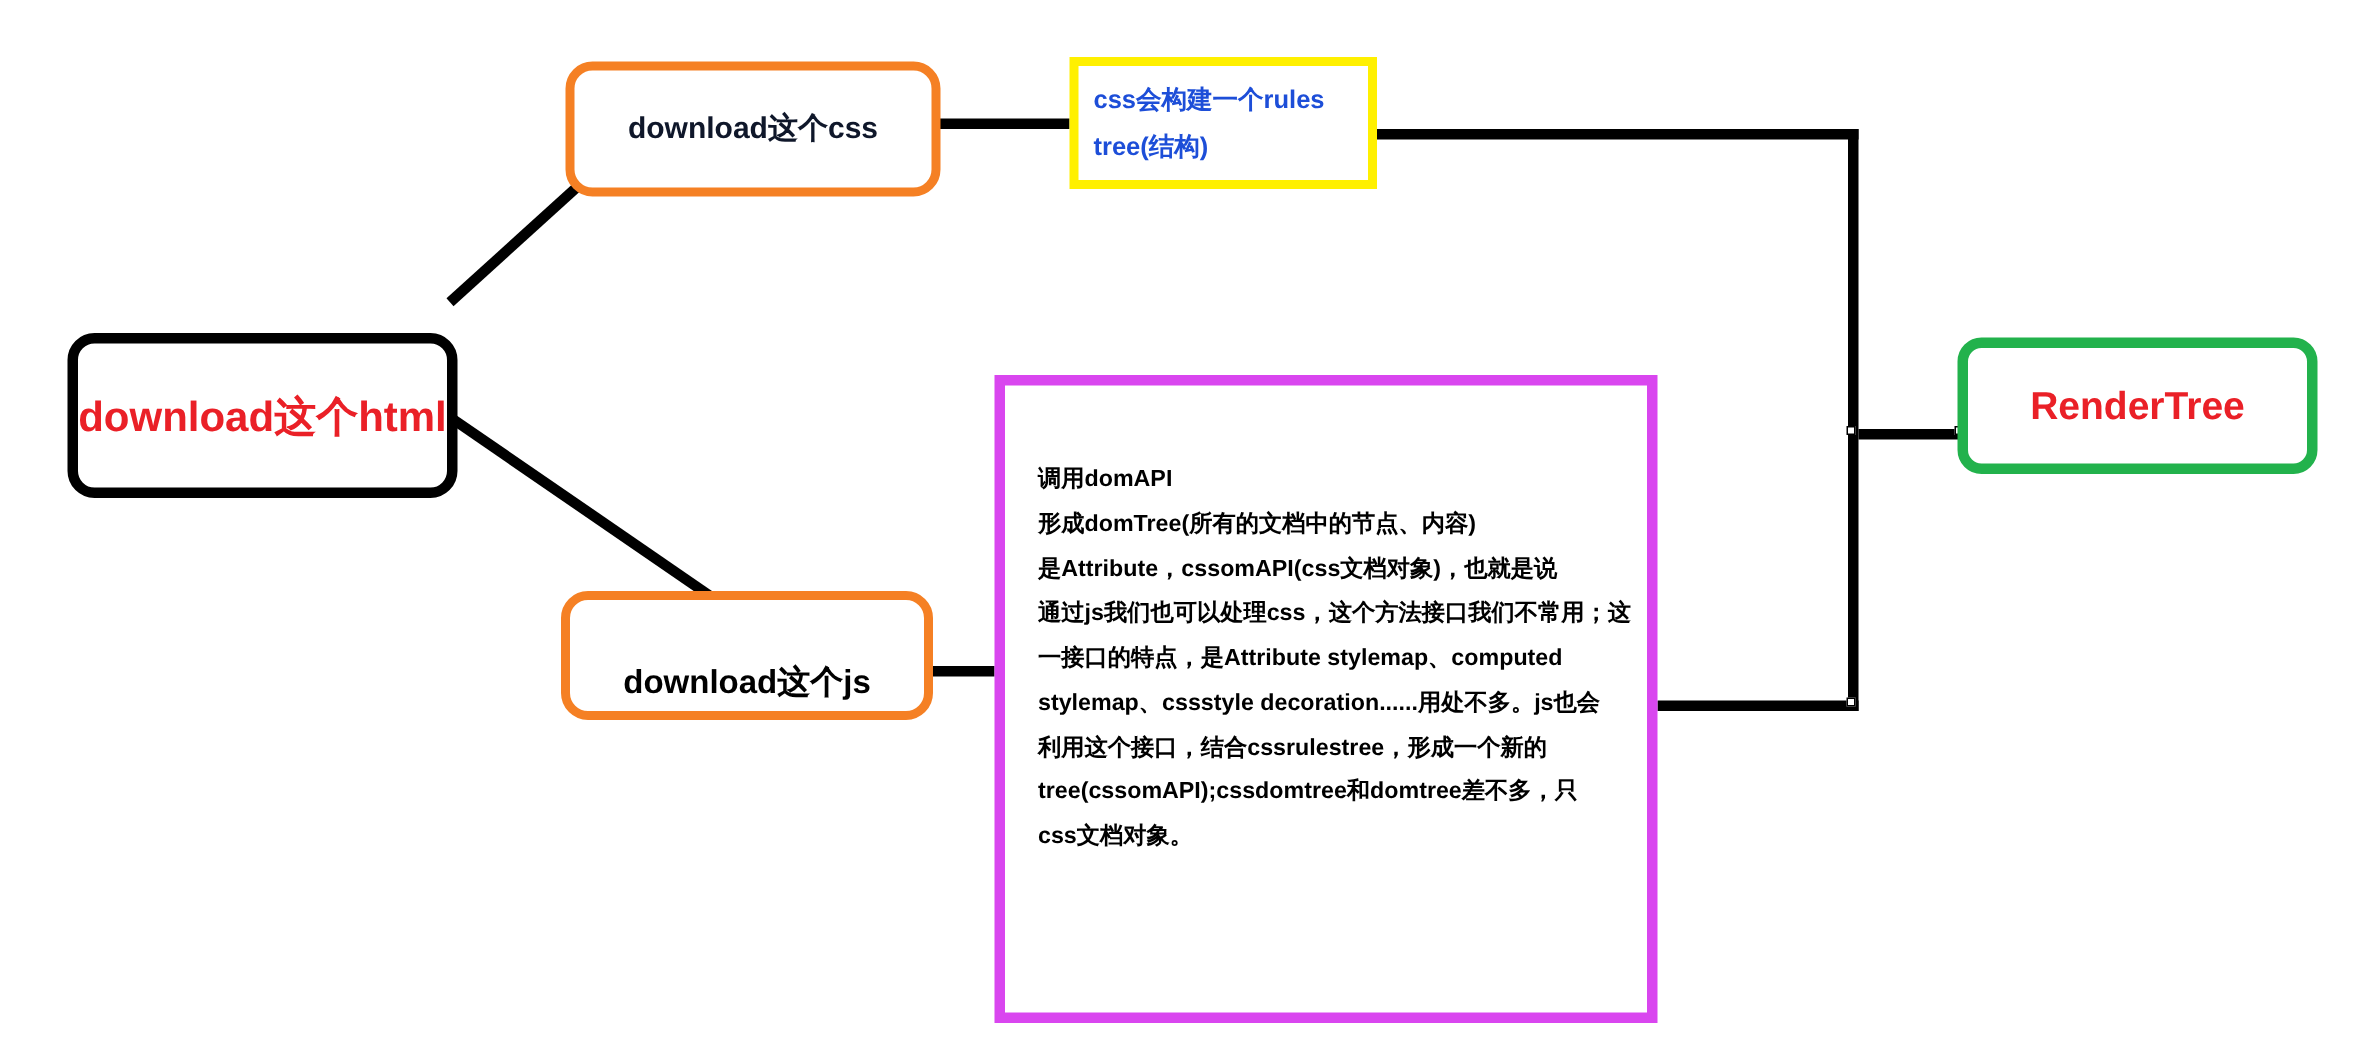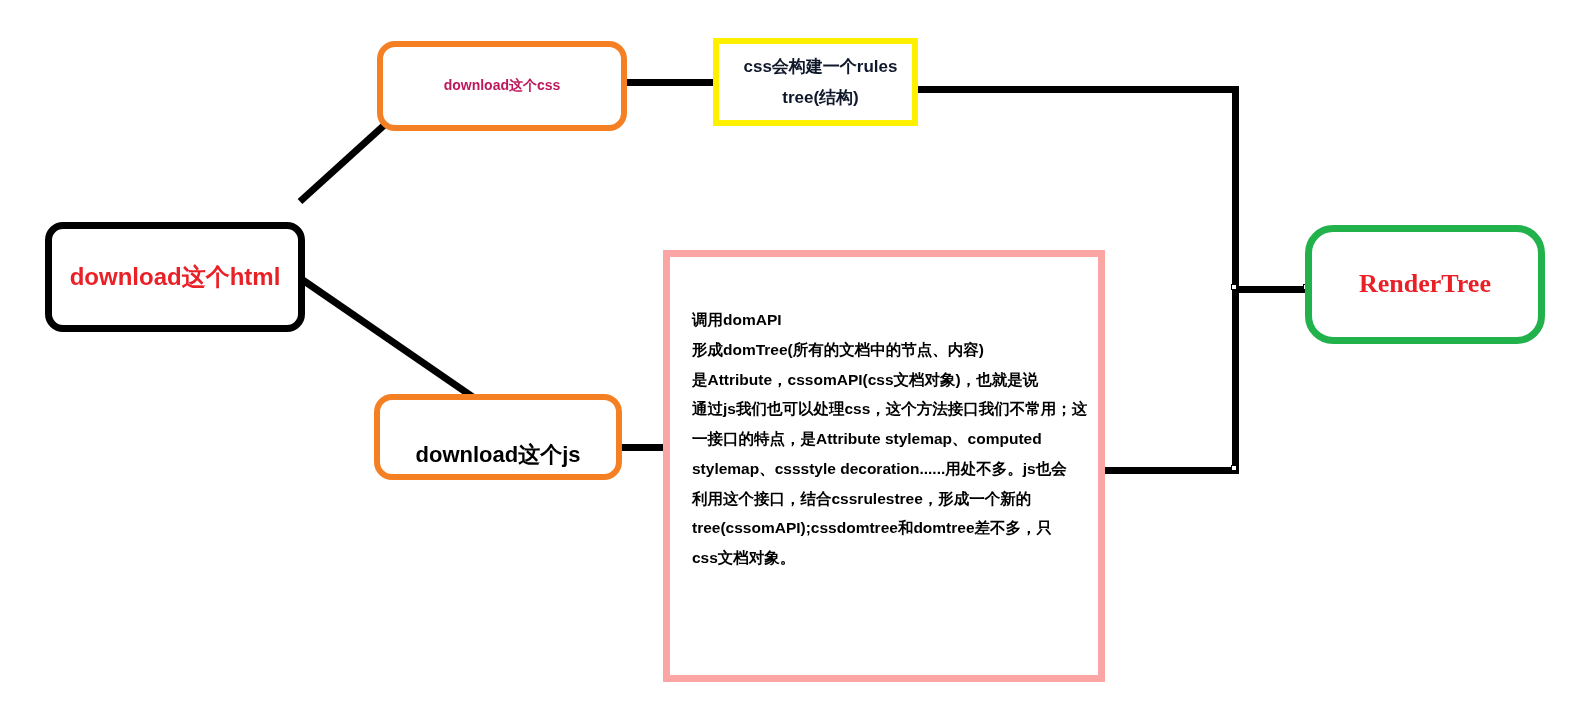--- a/index.html
+++ b/index.html
@@ -34,35 +34,35 @@
   #node-html {
     left: 45px;
     top: 222px;
     width: 260px;
     height: 110px;
     border: 7px solid #000000;
     border-radius: 18px;
   }
   #node-html .node-text {
     color: #ea2027;
-    font-size: 24px;
+    font-size: 28px;
   }
 
   
   #node-css {
     left: 377px;
     top: 41px;
     width: 250px;
     height: 90px;
     border: 6px solid #f58024;
     border-radius: 18px;
   }
   #node-css .node-text {
-    color: #be185d;
-    font-size: 14px;
+    color: #0f172a;
+    font-size: 20px;
   }
 
   
   #node-js {
     left: 374px;
     top: 394px;
     width: 248px;
     height: 86px;
     border: 6px solid #f58024;
     border-radius: 18px;
@@ -78,34 +78,34 @@
     left: 713px;
     top: 38px;
     width: 205px;
     height: 88px;
     border: 6px solid #fff000;
     align-items: center;
     justify-content: flex-start;
     padding: 4px 0 4px 10px;
   }
   #node-rules .node-text {
-    color: #0f172a;
+    color: #1d4ed8;
     font-size: 17px;
-    text-align: center;
+    text-align: left;
     line-height: 1.85;
     white-space: normal;
   }
 
   
   #node-dom-note {
     left: 663px;
     top: 250px;
     width: 442px;
     height: 432px;
-    border: 7px solid #fca5a5;
+    border: 7px solid #d946ef;
     align-items: flex-start;
     justify-content: flex-start;
     padding: 48px 12px 20px 22px;
   }
   #node-dom-note .note-body {
     color: #000000;
     font-size: 15.5px;
     font-weight: bold;
     line-height: 1.92;
     text-align: left;
@@ -114,24 +114,23 @@
   #node-dom-note .note-line {
     display: block;
     white-space: nowrap;
   }
 
   
   #node-rendertree {
     left: 1305px;
     top: 225px;
     width: 240px;
-    height: 119px;
+    height: 91px;
     border: 7px solid #22b24c;
-    border-radius: 28px;
-    font-family: Liberation Serif, serif;
+    border-radius: 16px;
   }
   #node-rendertree .node-text {
     color: #ea2027;
     font-size: 26px;
   }
 
   
   .conn {
     position: absolute;
     background: #000000;

